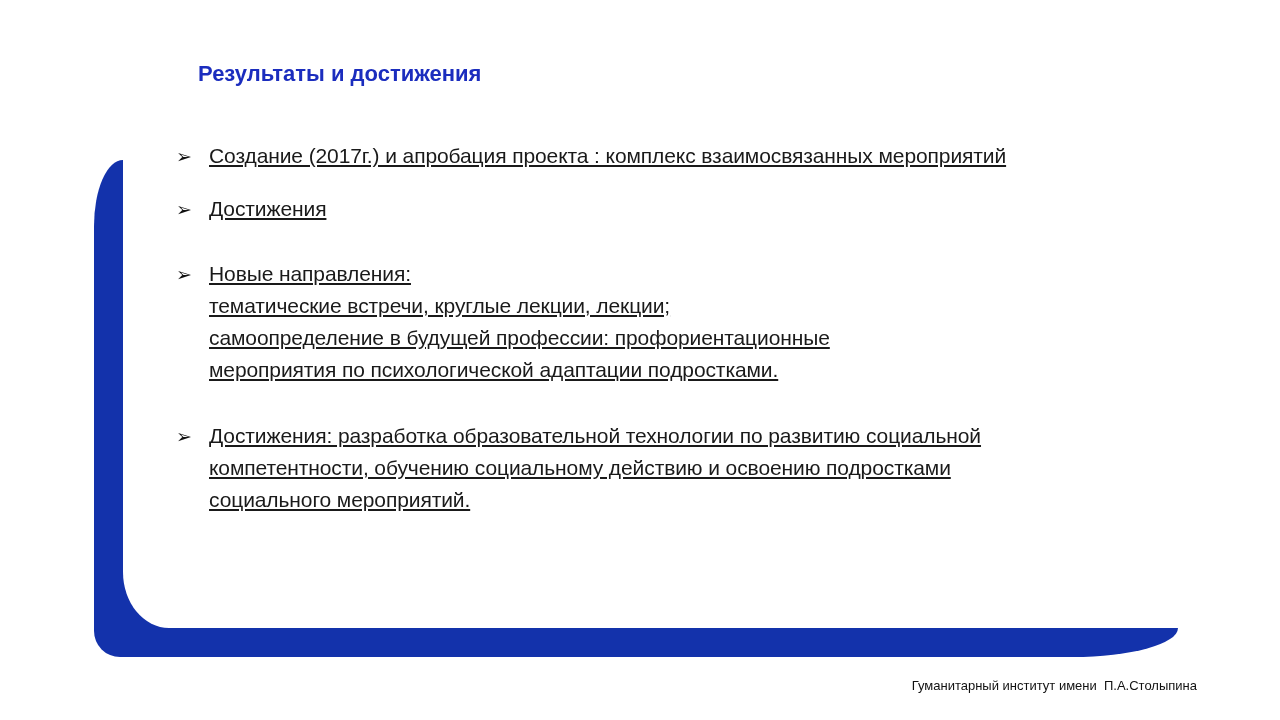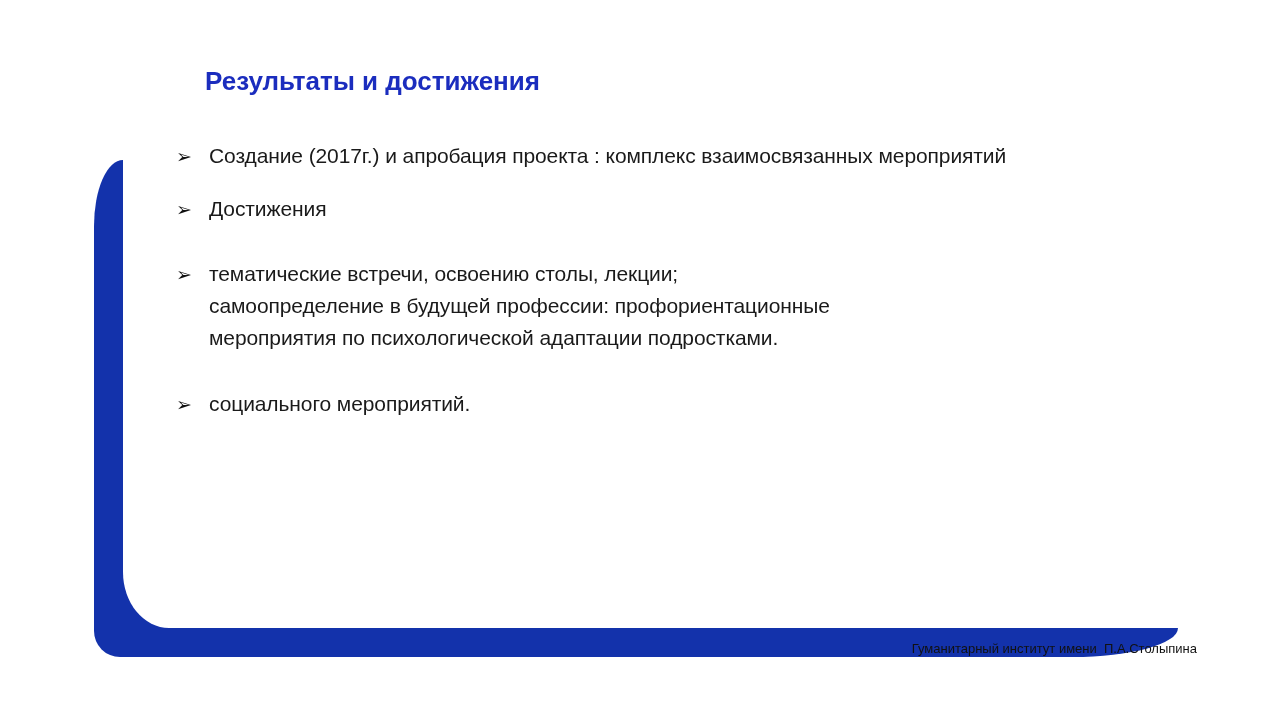--- a/index.html
+++ b/index.html
@@ -34,22 +34,22 @@
     top: 0;
     width: 1157px;
     height: 628px;
     background: #ffffff;
     border-bottom-left-radius: 46px 56px;
   }
   .title {
     position: absolute;
     left: 198px;
     top: 58px;
-    margin: 7px;
-    font-size: 26px;
+    margin: 0;
+    font-size: 22px;
     line-height: 32px;
     font-weight: bold;
     color: var(--title-blue);
     letter-spacing: 0px;
   }
   .bullets {
     position: absolute;
     left: 176px;
     top: 140px;
     width: 1000px;
@@ -71,25 +71,26 @@
     font-family: "DejaVu Sans", sans-serif;
   }
   .lines {
     flex: 1 1 auto;
   }
   .line {
     font-size: 21px;
     line-height: 32px;
     letter-spacing: -0.1px;
     white-space: nowrap;
+    text-decoration: underline;
   }
   .footer {
     position: absolute;
     right: 83px;
-    top: 641px;
+    top: 678px;
     font-size: 13px;
     line-height: 16px;
     color: #111111;
     white-space: pre;
   }
 </style>
 </head>
 <body>
 
 <div class="slide">
@@ -105,26 +106,29 @@
       </div>
       <div class="bullet bullet-2">
         <span class="marker">➢</span>
         <div class="lines">
           <div class="line">Достижения</div>
         </div>
       </div>
       <div class="bullet bullet-3">
         <span class="marker">➢</span>
         <div class="lines">
-          <div class="line">тематические встречи, освоению столы, лекции;</div>
+          <div class="line">Новые направления:</div>
+          <div class="line">тематические встречи, круглые лекции, лекции;</div>
           <div class="line">самоопределение в будущей профессии: профориентационные</div>
           <div class="line">мероприятия по психологической адаптации подростками.</div>
         </div>
       </div>
       <div class="bullet bullet-4">
         <span class="marker">➢</span>
         <div class="lines">
+          <div class="line">Достижения: разработка образовательной технологии по развитию социальной</div>
+          <div class="line">компетентности, обучению социальному действию и освоению подростками</div>
           <div class="line">социального мероприятий.</div>
         </div>
       </div>
     </div>
   <div class="footer">Гуманитарный институт имени  П.А.Столыпина</div>
 </div>
 
 </body></html>

